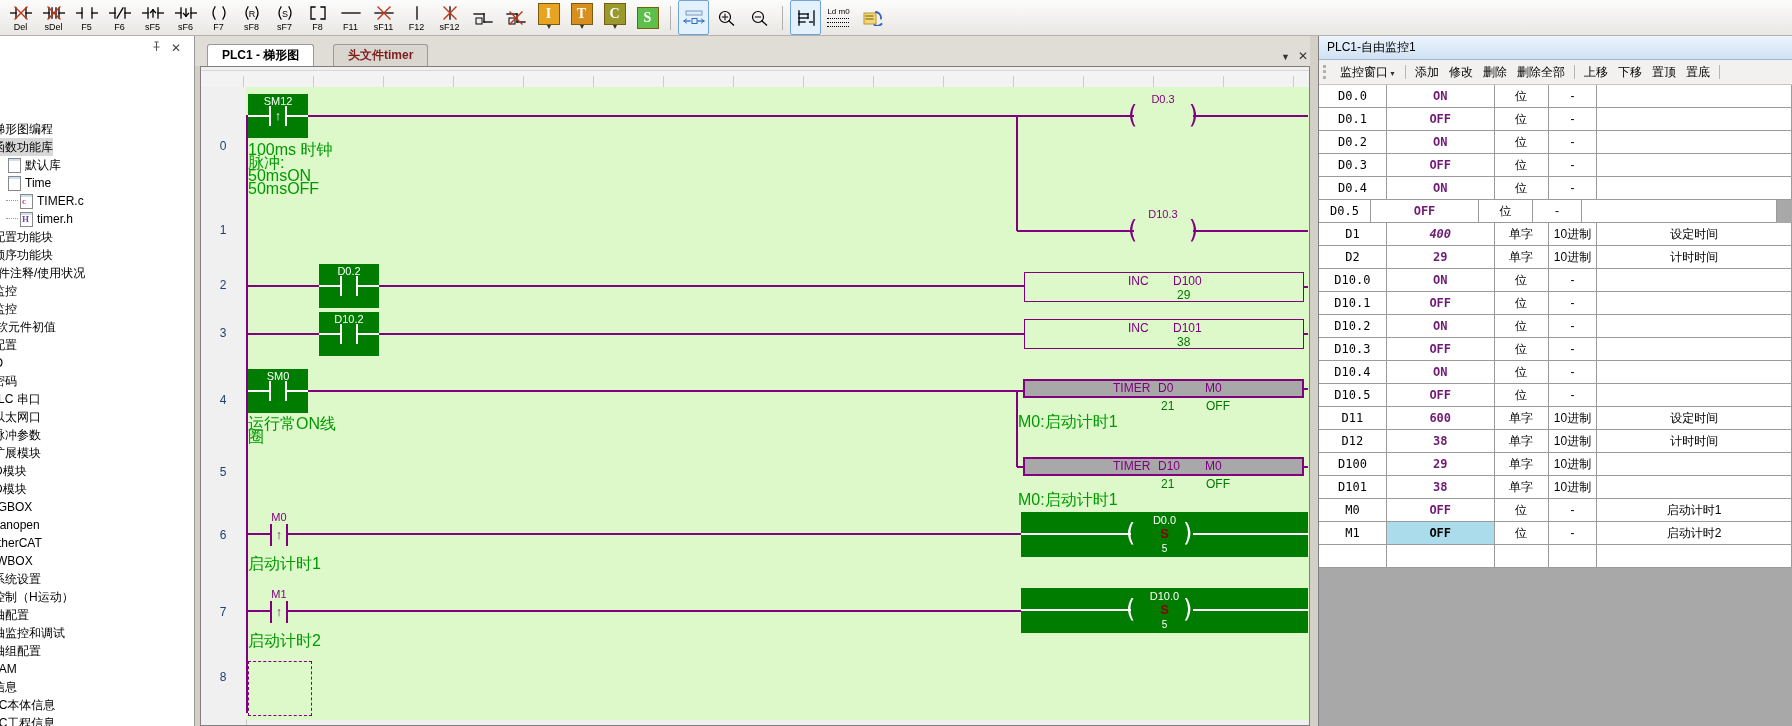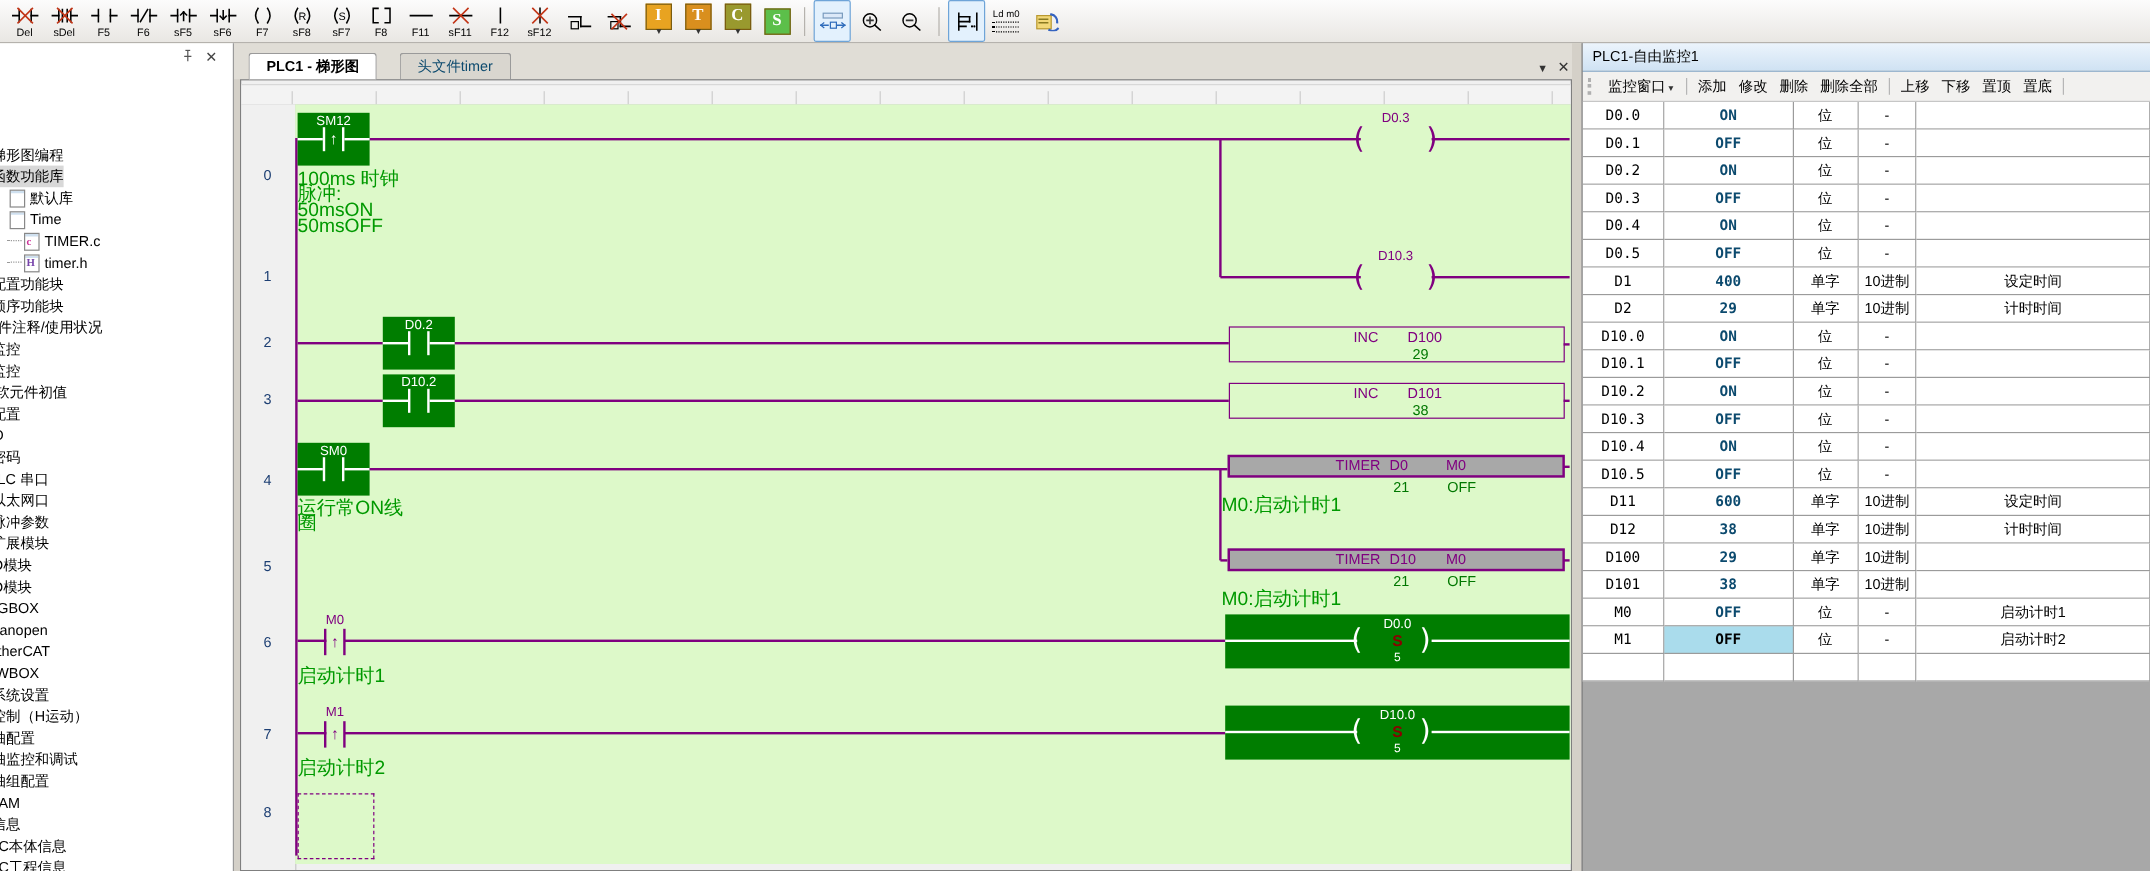--- a/index.html
+++ b/index.html
@@ -28,21 +28,21 @@
   .tree-item{height:18px;line-height:18px;font-size:12px;white-space:nowrap;display:flex;align-items:center;color:#000;}
   .tree-item .lbl.sel{background:#d8d8d8;}
   .ti-doc{position:relative;display:inline-block;width:11px;height:13px;background:#fff;border:1px solid #888;margin-right:4px;box-shadow:inset 0 2px 0 #cfe0ef;}
   .ti-doc b{position:absolute;left:1px;top:1px;font-size:9px;line-height:11px;font-weight:bold;font-family:"Liberation Serif",serif;}
   .ti-dots{display:inline-block;width:12px;height:1px;border-top:1px dotted #999;margin:0 2px 0 6px;}
 
   
   #tabstrip{position:absolute;left:195px;top:36px;width:1123px;height:30px;background:#e0ddd6;}
   .tab{position:absolute;bottom:0;height:21px;line-height:20px;padding:0 14px;border:1px solid #9a9a9a;border-bottom:none;border-radius:3px 3px 0 0;font-size:12px;}
   .tab.active{background:#fff;font-weight:bold;z-index:2;}
-  .tab.inactive{background:#d9d6cf;color:#0c4a6e;}
+  .tab.inactive{background:#d9d6cf;color:#7f1d1d;font-weight:bold;}
   #tab-caret{position:absolute;right:28px;bottom:4px;font-size:9px;color:#333;}
   #tab-close{position:absolute;right:10px;bottom:3px;font-size:12px;color:#333;}
 
   
   #editor{position:absolute;left:200px;top:66px;width:1110px;height:660px;border:1px solid #7f7f7f;background:#f0f0f0;box-sizing:border-box;overflow:hidden;}
   #lheader{position:absolute;left:0;top:3px;width:100%;height:16px;background:#f3f3f3;border-top:1px solid #d8d8d8;border-bottom:1px solid #c0c0c0;}
   .htick{position:absolute;top:5px;height:12px;width:1px;background:#cccccc;}
   #gutter{position:absolute;left:0;top:20px;width:45px;bottom:0;background:#f0f0f0;border-right:1px solid #c8c8c8;}
   #canvas{position:absolute;left:45px;top:20px;right:0;bottom:5px;}
   .wire{position:absolute;}
@@ -74,21 +74,21 @@
   #mon-toolbar{height:24px;background:#f2f1ef;border-bottom:1px solid #c6c6c6;display:flex;align-items:center;}
   #mon-grip{width:3px;height:14px;border-left:3px dotted #b0b0b0;margin:0 6px 0 4px;}
   .mt-btn{font-size:12px;padding:0 5px;color:#000;}
   .mt-sep{width:1px;height:14px;background:#b6b6b6;margin:0 4px;}
   #mon-table{background:#a8a8a8;}
   .mrow{display:flex;height:23px;}
   .mrow.hdr{height:23px;}
   .mcell{border-right:1px solid #9b9b9b;border-bottom:1px solid #9b9b9b;background:#fff;display:flex;align-items:center;justify-content:center;box-sizing:border-box;font-size:12px;overflow:hidden;}
   .mrow.hdr .mcell{background:#f6f6f6;}
   .reg{font-family:"DejaVu Sans Mono",monospace;}
-  .val{font-family:"DejaVu Sans Mono",monospace;font-weight:bold;color:#0c4a6e;}
+  .val{font-family:"DejaVu Sans Mono",monospace;font-weight:bold;color:#701a75;}
   .val.selcell{background:#aadcec;color:#000;}
   #splitter{position:absolute;left:1310px;top:36px;width:8px;height:690px;background:#d4d0c8;}
 </style>
 </head>
 <body>
 
 <div id="app">
   <div id="toolbar">
       <div class="tb-btn">
         <span class="tb-ic">
@@ -712,29 +712,29 @@
           <div class="mcell" style="width: 195px;"></div>
         </div>
         <div class="mrow">
           <div class="mcell reg" style="width: 68px;">D0.4</div>
           <div class="mcell val" style="width: 108px;">ON</div>
           <div class="mcell" style="width: 54px;">位</div>
           <div class="mcell" style="width: 49px;">-</div>
           <div class="mcell" style="width: 195px;"></div>
         </div>
         <div class="mrow">
-          <div class="mcell reg" style="width: 68px;">D0.5</div>
+          <div class="mcell reg" style="width: 52px;">D0.5</div>
           <div class="mcell val" style="width: 108px;">OFF</div>
           <div class="mcell" style="width: 54px;">位</div>
           <div class="mcell" style="width: 49px;">-</div>
           <div class="mcell" style="width: 195px;"></div>
         </div>
         <div class="mrow">
           <div class="mcell reg" style="width: 68px;">D1</div>
-          <div class="mcell val" style="width: 108px;">400</div>
+          <div class="mcell val" style="width: 108px; font-style: italic;">400</div>
           <div class="mcell" style="width: 54px;">单字</div>
           <div class="mcell" style="width: 49px;">10进制</div>
           <div class="mcell" style="width: 195px;">设定时间</div>
         </div>
         <div class="mrow">
           <div class="mcell reg" style="width: 68px;">D2</div>
           <div class="mcell val" style="width: 108px;">29</div>
           <div class="mcell" style="width: 54px;">单字</div>
           <div class="mcell" style="width: 49px;">10进制</div>
           <div class="mcell" style="width: 195px;">计时时间</div>

